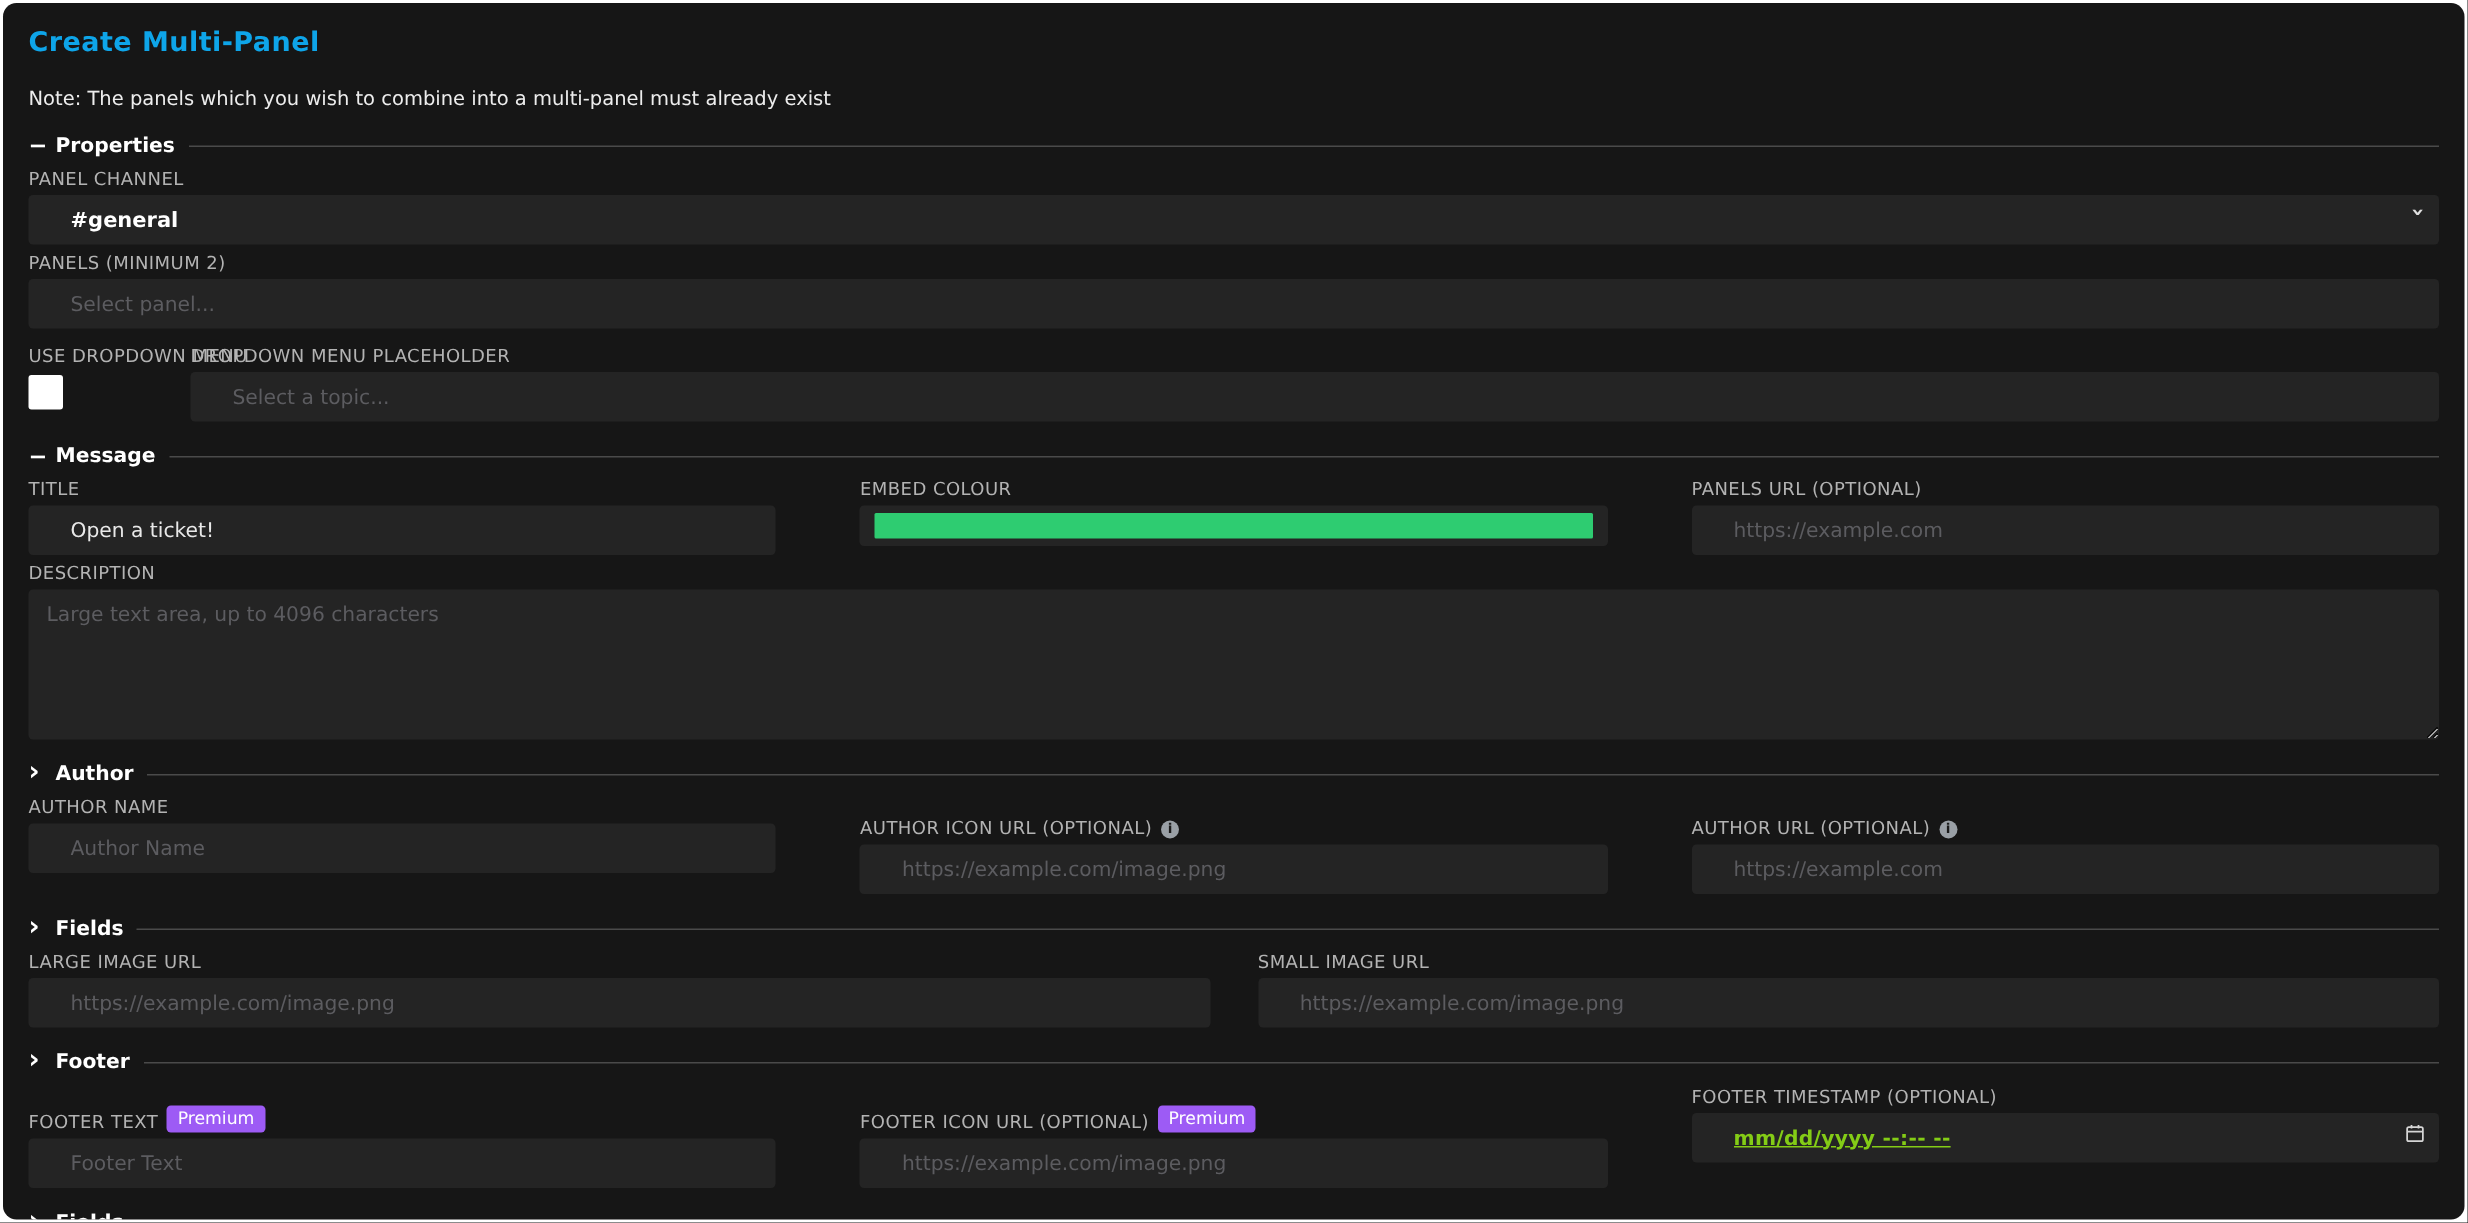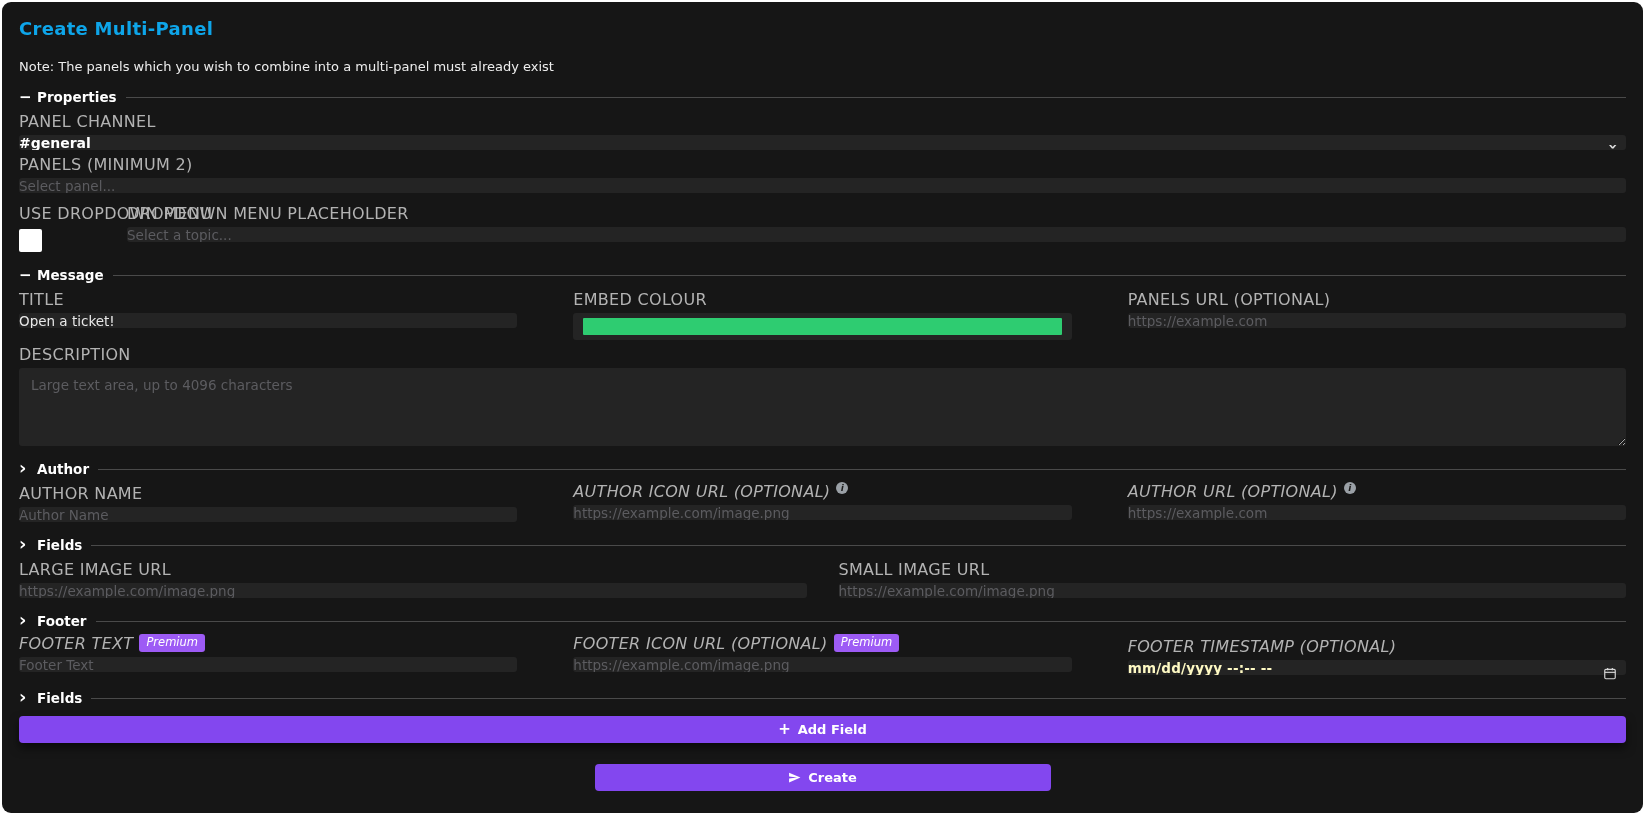--- a/index.html
+++ b/index.html
@@ -20,32 +20,32 @@
   }
   .h1 { color:#0ea5e9; font-size:18px; font-weight:600; letter-spacing:.3px; margin-top:4px; }
   .note { color:#ededed; font-size:13px; margin-top:20px; }
 
   .sec { display:flex; align-items:center; margin-top:13px; height:20px; }
   .sec-icon { color:#ffffff; font-weight:700; font-size:15px; line-height:1; width:14px; }
   .sec-icon.chev { font-size:18px; margin-top:-3px; }
   .sec-title { color:#ffffff; font-size:13.5px; font-weight:600; margin-left:4px; white-space:nowrap; }
   .rule { flex:1; height:1px; background:#4a4a4a; margin-left:9px; }
 
-  .label { color:#b3b3b3; font-size:16px; letter-spacing:.3px; margin:5px 0 4px; white-space:nowrap; }
-  .label-row { display:flex; align-items:flex-start; gap:6px; margin:3px 0 4px;font-style:italic; }
+  .label { color:#b3b3b3; font-size:12px; letter-spacing:.3px; margin:5px 0 4px; white-space:nowrap; }
+  .label-row { display:flex; align-items:flex-end; gap:6px; margin:19px 0 4px; }
   .label-row .label { margin:0; }
 
   .input {
-    width:100%; height:15px;
+    width:100%; height:33px;
     background:#242424; border:none; border-radius:3px;
     color:#e8e8e8; font-size:13.5px; font-family:inherit;
-    padding:0 0; outline:none; display:block;
+    padding:0 28px; outline:none; display:block;
   }
   .input::placeholder { color:#5c5c60; opacity:1; }
-  .textarea { height:78px; padding:9px 12px; resize:vertical; }
+  .textarea { height:100px; padding:9px 12px; resize:vertical; }
 
   .select-wrap { position:relative; }
   select.input { appearance:none; -webkit-appearance:none; font-weight:600; font-size:14px; color:#ffffff; cursor:pointer; }
   .chev-down {
     position:absolute; right:11px; top:4px;
     color:#e0e0e0; font-size:15px; font-weight:700;
     transform:rotate(90deg); pointer-events:none; line-height:1;
   }
 
   .grid3 { display:grid; grid-template-columns:1fr 1fr 1fr; column-gap:56px; }
@@ -77,21 +77,21 @@
     border:none; border-radius:4px; height:27px;
     color:#ffffff; font-size:13px; font-weight:600; font-family:inherit;
     display:flex; align-items:center; justify-content:center; gap:7px;
     cursor:pointer;
   }
   .add-field { width:100%; margin-top:8px; box-shadow:0 5px 10px rgba(0,0,0,.55); }
   .add-field .plus { font-size:15px; font-weight:700; line-height:1; }
   .create { width:456px; margin:21px auto 0; }
 
   .dt-wrap { position:relative; }
-  .dt-wrap .input { font-weight:600; color:#fef9c3; letter-spacing:.2px; }
+  .dt-wrap .input { font-weight:600; color:#84cc16; letter-spacing:.2px;text-decoration:underline; }
   .cal-icon { position:absolute; right:9px; top:6px; pointer-events:none; }
 </style>
 </head>
 <body>
 
 <div class="panel">
 
   <div class="h1">Create Multi-Panel</div>
   <div class="note">Note: The panels which you wish to combine into a multi-panel must already exist</div>
 

